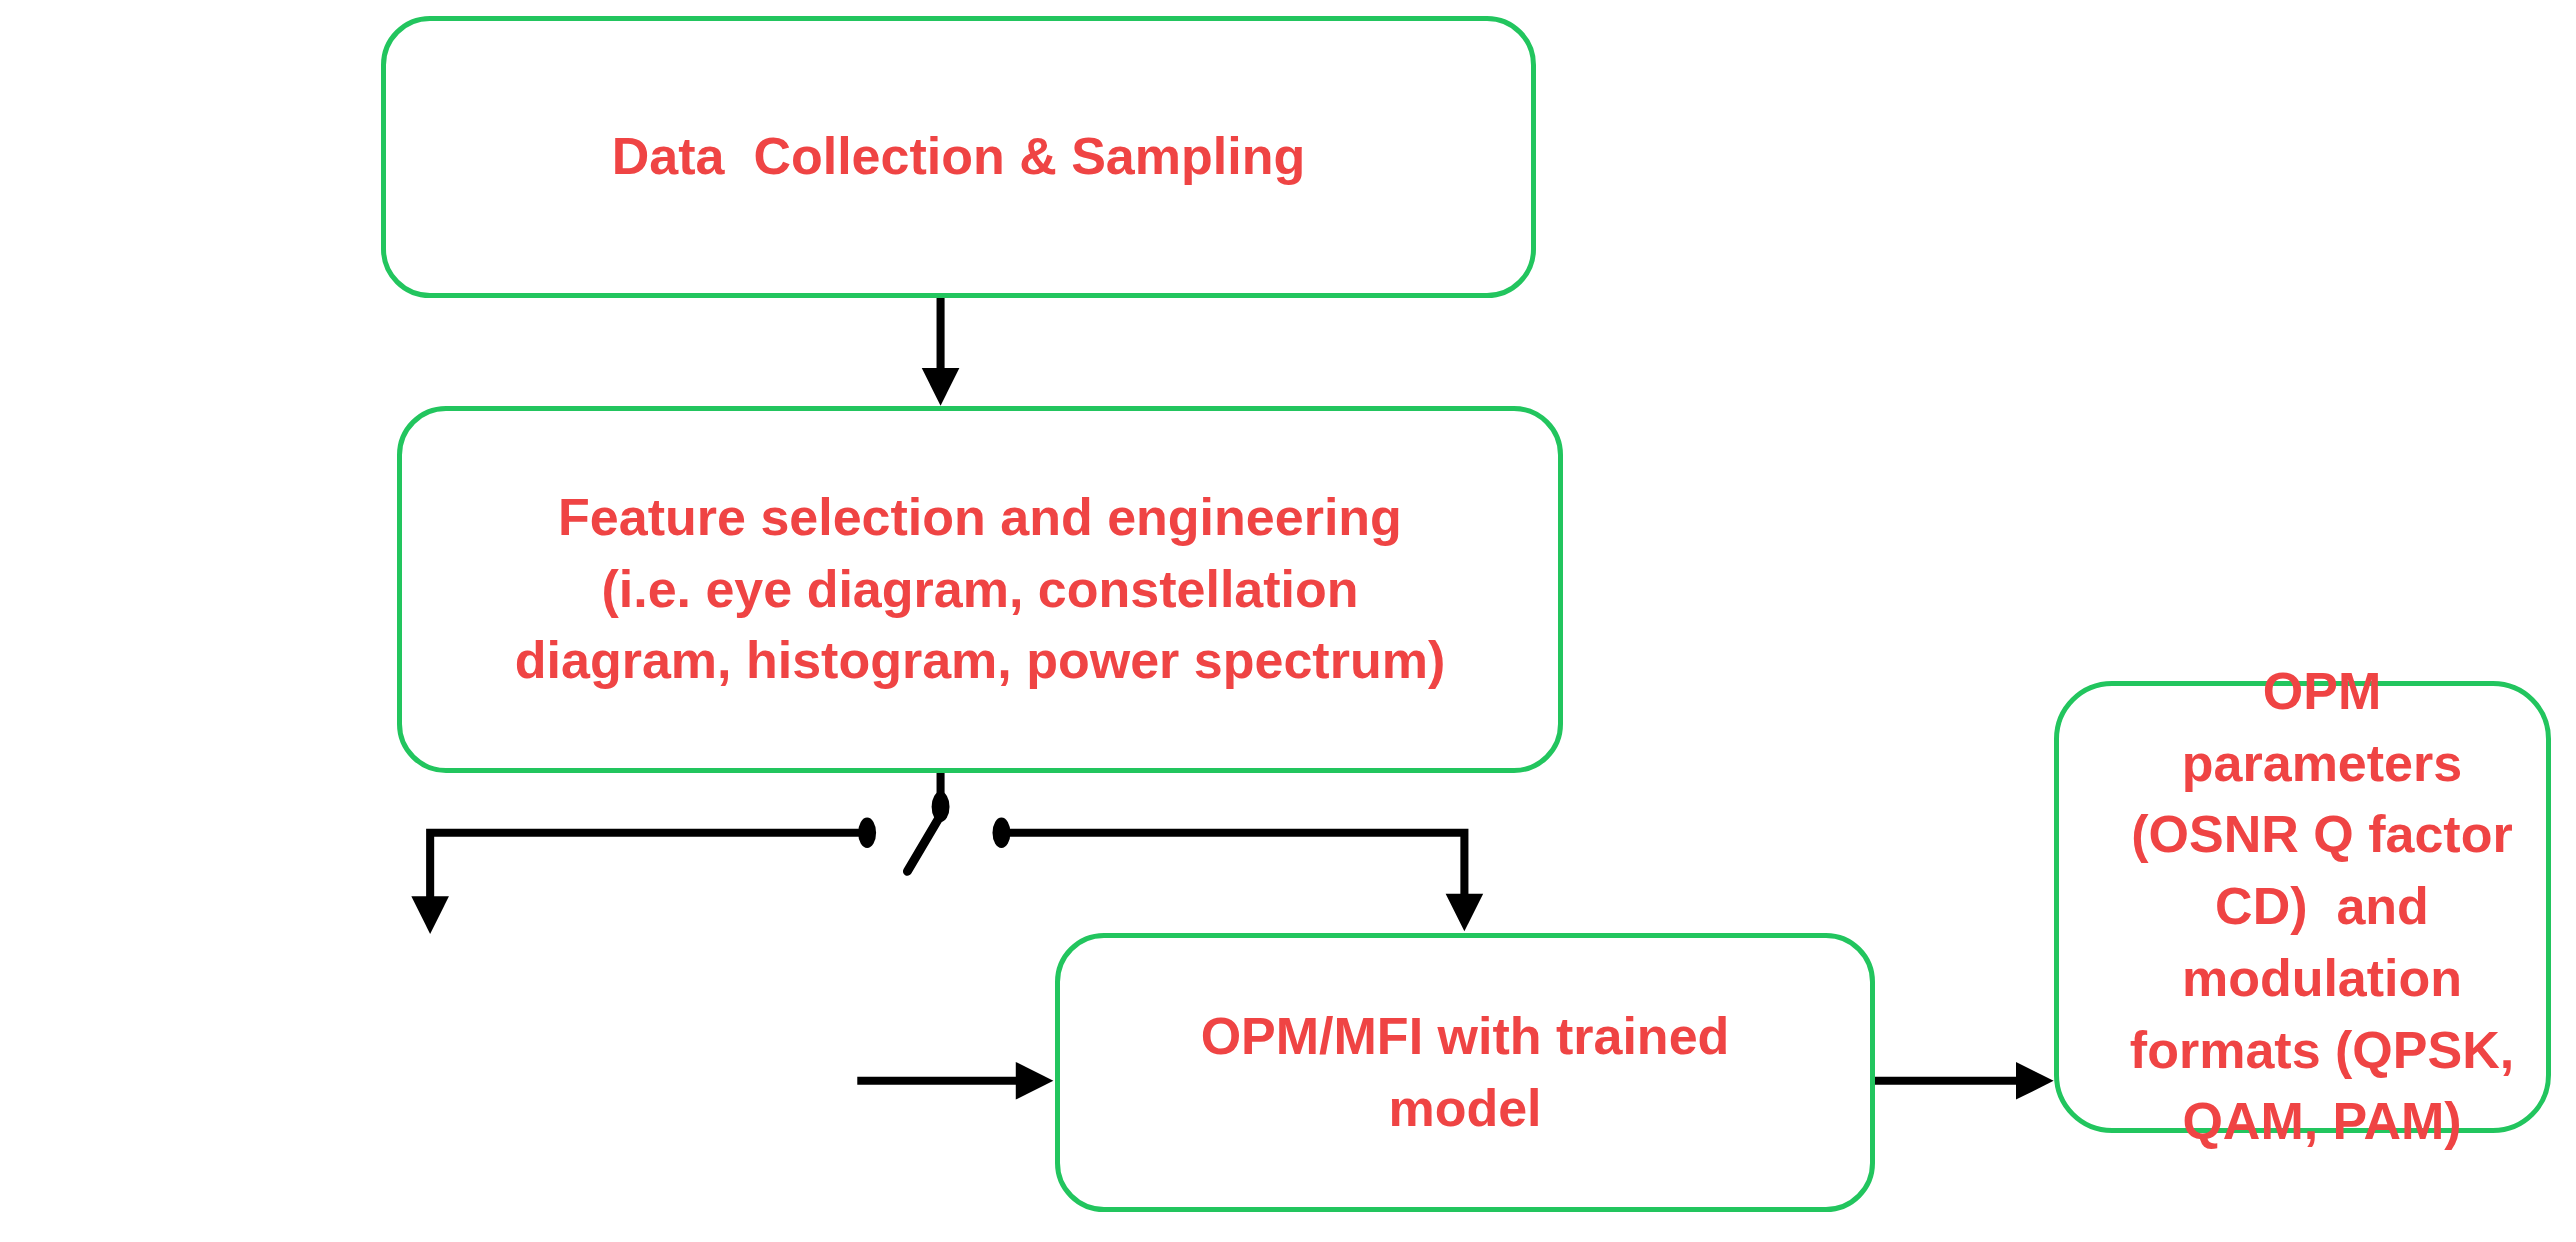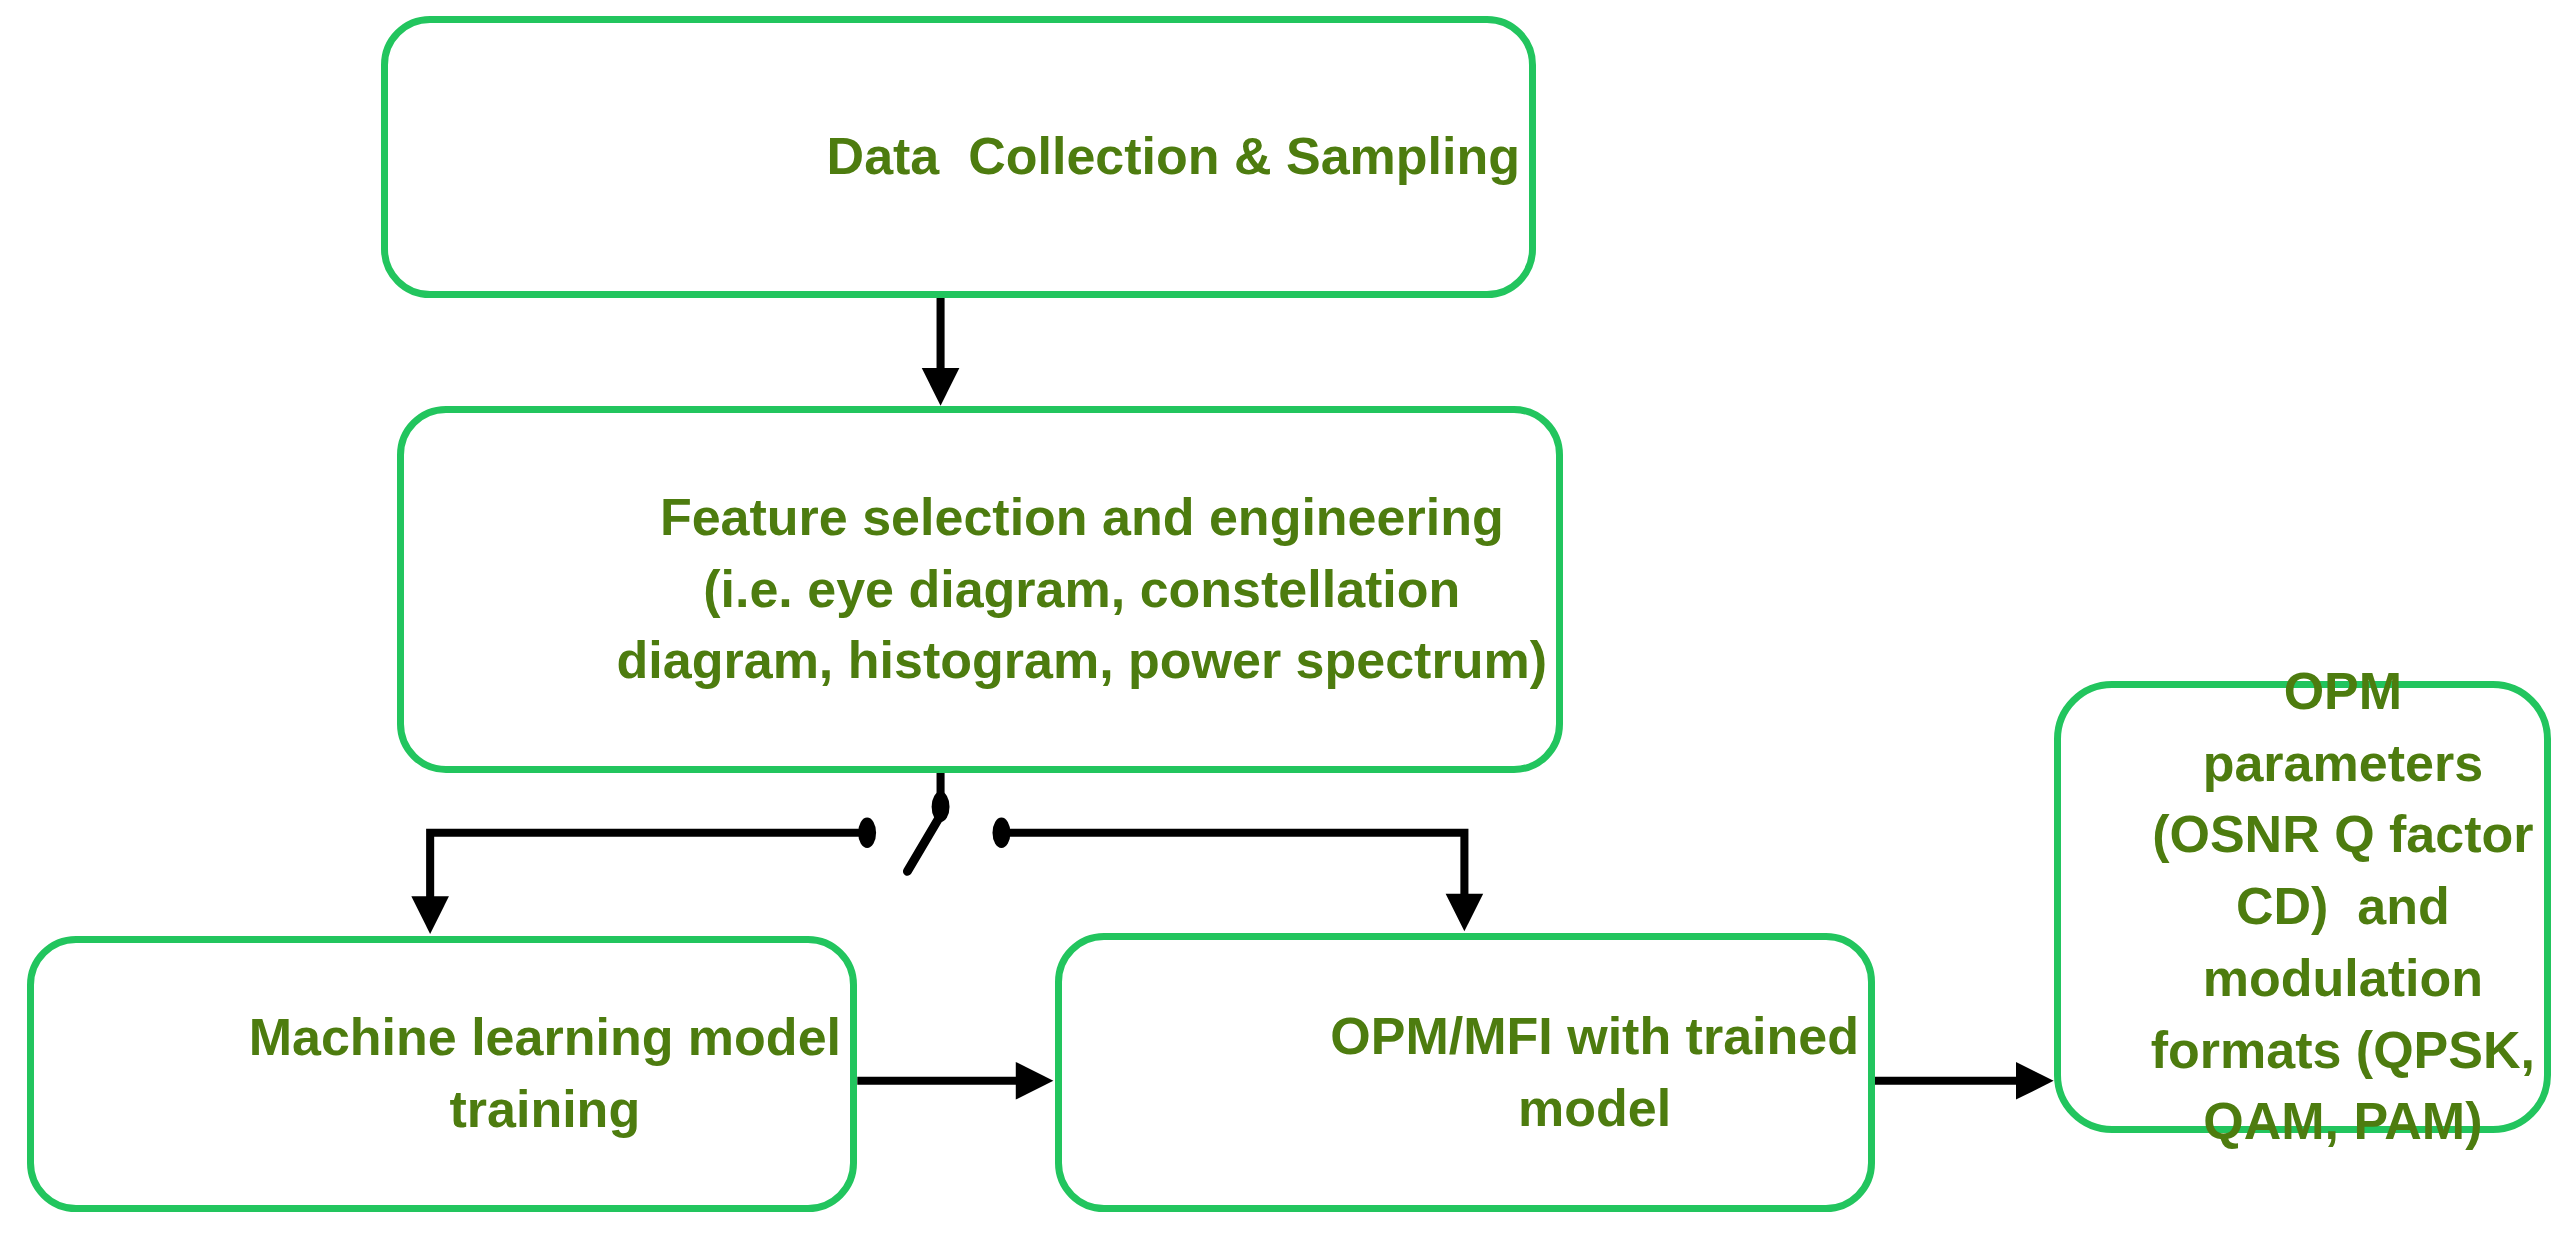--- a/index.html
+++ b/index.html
@@ -12,27 +12,27 @@
     width: 2576px;
     height: 1242px;
     background: #ffffff;
     overflow: hidden;
     font-family: "Liberation Sans", sans-serif;
   }
   .node {
     position: absolute;
     box-sizing: border-box;
     background: #ffffff;
-    border: 7px solid #22c55e;
+    border: 5px solid #22c55e;
     border-radius: 49px;
     display: flex;
     align-items: center;
-    justify-content: flex-end;
+    justify-content: center;
     text-align: center;
-    color: #4d7c0f;
+    color: #ef4444;
     font-weight: 700;
     font-size: 52px;
     line-height: 1.38;
     z-index: 2;
   }
   .node .label {
     white-space: pre-wrap;
     padding: 0 9px;
   }
   .connectors {
@@ -85,24 +85,20 @@
   <div class="node" style="left:381px; top:16px; width:1155px; height:282px;">
     <span class="label">Data  Collection &amp; Sampling</span>
   </div>
 
   <div class="node" style="left:397px; top:406px; width:1166px; height:367px;">
     <span class="label">Feature selection and engineering
 (i.e. eye diagram, constellation
 diagram, histogram, power spectrum)</span>
   </div>
 
-  <div class="node" style="left:27px; top:936px; width:830px; height:276px;">
-    <span class="label">Machine learning model
-training</span>
-  </div>
 
   <div class="node" style="left:1055px; top:933px; width:820px; height:279px;">
     <span class="label">OPM/MFI with trained
 model</span>
   </div>
 
   <div class="node" style="left:2054px; top:681px; width:497px; height:452px; border-radius:58px;padding-left:39px;">
     <span class="label">OPM
 parameters
 (OSNR Q factor

